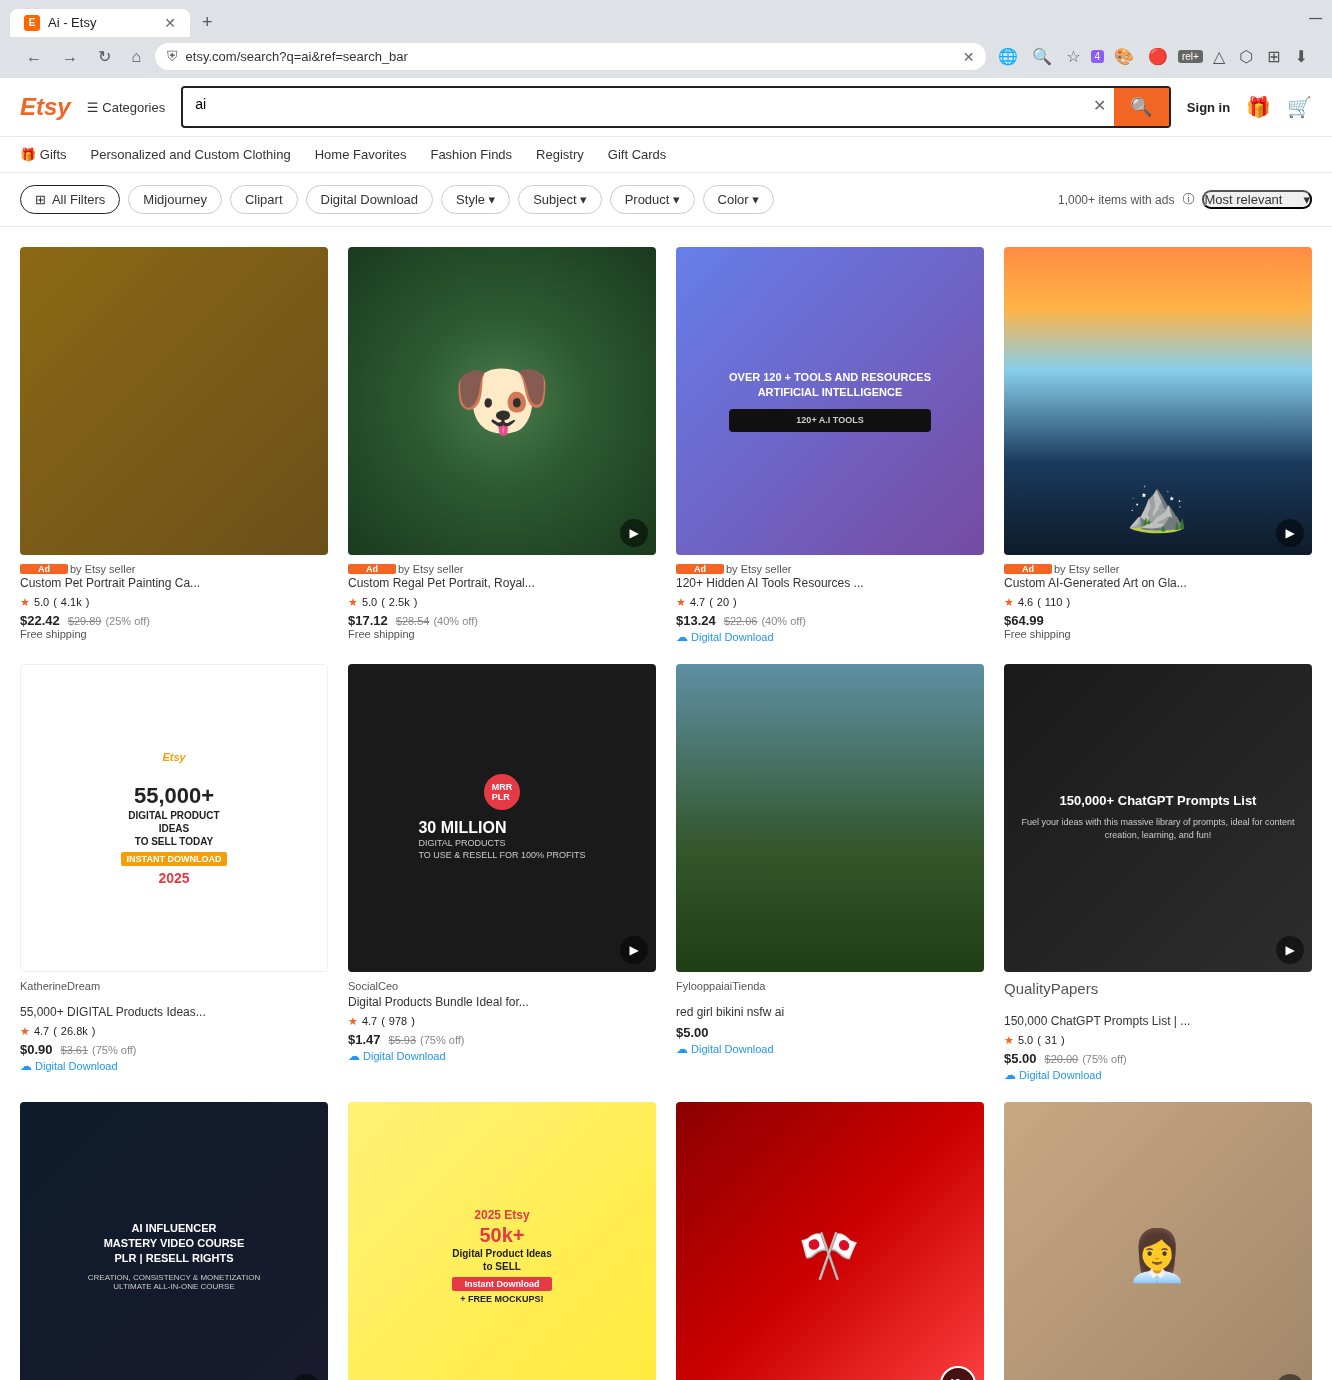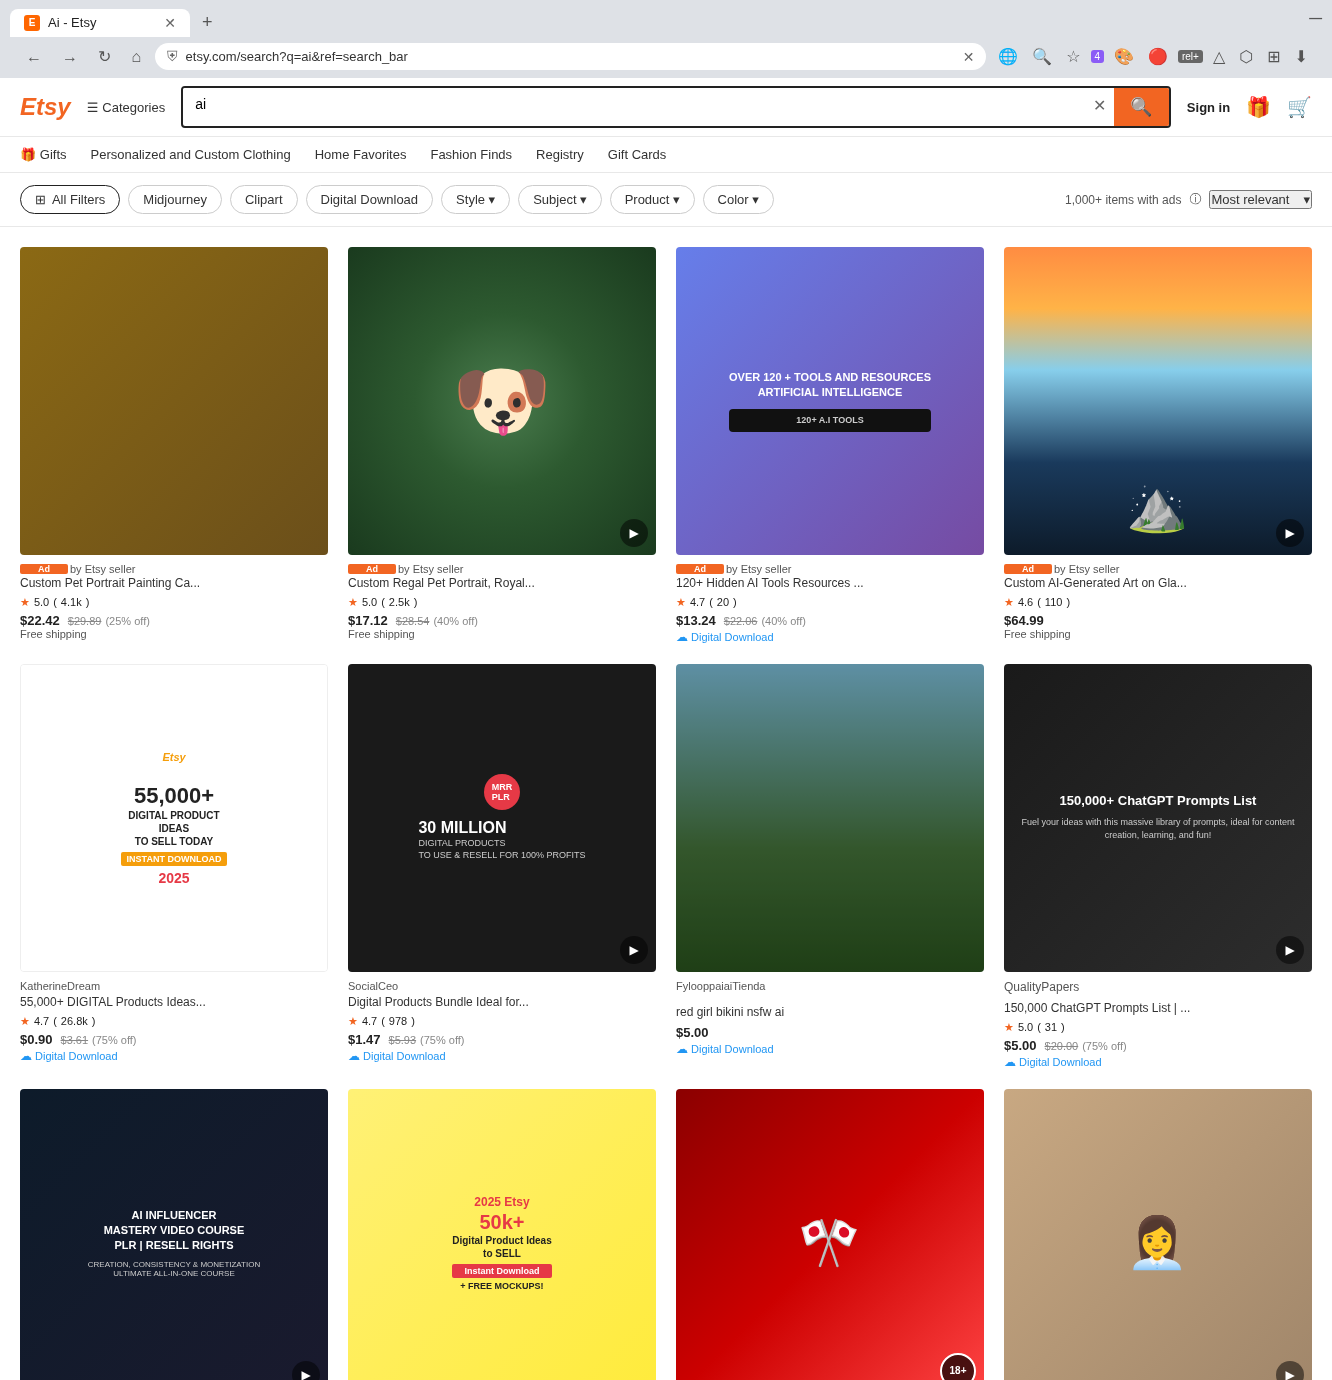--- a/index.html
+++ b/index.html
@@ -36,21 +36,21 @@
 
     
     .etsy-nav { display: flex; gap: 24px; padding: 10px 20px; border-bottom: 1px solid #e8e8e8; align-items: center; }
     .etsy-nav-item { font-size: 13px; color: #333; cursor: pointer; white-space: nowrap; display: flex; align-items: center; gap: 4px; }
 
     
     .etsy-filters { display: flex; align-items: center; padding: 12px 20px; gap: 8px; border-bottom: 1px solid #e8e8e8; }
     .filter-btn { border: 1px solid #ccc; border-radius: 20px; padding: 6px 14px; font-size: 13px; cursor: pointer; background: #fff; display: flex; align-items: center; gap: 4px; color: #333; }
     .filter-btn-all { display: flex; align-items: center; gap: 6px; border: 1px solid #222; border-radius: 20px; padding: 6px 14px; font-size: 13px; cursor: pointer; background: #fff; color: #333; font-weight: 500; }
     .filter-results { margin-left: auto; font-size: 12px; color: #555; display: flex; align-items: center; gap: 8px; }
-    .sort-btn { font-size: 13px; color: #333; cursor: pointer; display: flex; align-items: center; gap: 14px; }
+    .sort-btn { font-size: 13px; color: #333; cursor: pointer; display: flex; align-items: center; gap: 21px; border-radius: 9px; }
 
     
     .product-grid { display: grid; grid-template-columns: repeat(4, 1fr); gap: 20px; padding: 20px; }
     .product-card { cursor: pointer; }
     .product-img-wrap { position: relative; border-radius: 4px; overflow: hidden; aspect-ratio: 1; background: #f5f5f5; margin-bottom: 8px; }
     .play-btn { position: absolute; bottom: 8px; right: 8px; background: rgba(0,0,0,0.5); color: #fff; border-radius: 50%; width: 28px; height: 28px; display: flex; align-items: center; justify-content: center; font-size: 12px; }
     .product-title { font-size: 12px; color: #333; line-height: 1.4; margin-bottom: 4px; display: -webkit-box; -webkit-line-clamp: 2; -webkit-box-orient: vertical; overflow: hidden; }
     .ad-label { background: transparent; font-size: 11px; color: #555; display: flex; align-items: center; gap: 2px; }
     .ad-icon { background: #f26522; color: #fff; font-size: 9px; border-radius: 2px; padding: 0 18px; font-weight: bold; }
     .product-rating { display: flex; align-items: center; gap: 4px; font-size: 11px; margin-bottom: 4px; }
@@ -285,21 +285,21 @@
     <div class="product-card">
       <div class="product-img-wrap" style="background:#fff; border:1px solid #eee;">
         <div style="width:100%;height:100%;display:flex;flex-direction:column;align-items:center;justify-content:center;padding:10px;background:#fff;">
           <div style="font-size:11px;color:#f59e0b;font-weight:bold;font-style:italic;text-align:center;line-height:1.3;">Etsy</div>
           <div style="font-size:22px;font-weight:900;color:#222;text-align:center;line-height:1.1;margin-top:20px;">55,000+</div>
           <div style="font-size:10px;font-weight:bold;color:#222;text-align:center;line-height:1.3;">DIGITAL PRODUCT<br>IDEAS<br>TO SELL TODAY</div>
           <div style="background:#f59e0b;color:#fff;font-size:9px;padding:2px 6px;border-radius:2px;margin-top:4px;font-weight:bold;">INSTANT DOWNLOAD</div>
           <div style="font-size:14px;font-weight:900;color:#e63946;margin-top:4px;">2025</div>
         </div>
       </div>
-      <div style="font-size:11px;color:#555;margin-bottom:2px;">KatherineDream</div>
+      <div style="font-size:11px;color:#555;margin-bottom:12px;">KatherineDream</div>
       <div class="product-title">55,000+ DIGITAL Products Ideas...</div>
       <div class="product-rating">
         <span class="stars">★</span>
         <span>4.7</span>
         <span>(</span>
           <span>26.8k</span>
           <span>)</span>
       </div>
       <div class="price-row">
         <span class="product-price">$0.90</span>
@@ -358,21 +358,21 @@
     </div>
 
     <div class="product-card">
       <div class="product-img-wrap img-chatgpt">
         <div style="padding:12px;text-align:center;">
           <div style="font-size:13px;font-weight:900;color:#fff;line-height:1.3;">150,000+ ChatGPT Prompts List</div>
           <div style="font-size:9px;color:#ccc;margin-top:6px;line-height:1.5;">Fuel your ideas with this massive library of prompts, ideal for content creation, learning, and fun!</div>
         </div>
         <div class="play-btn">▶</div>
       </div>
-      <div style="font-size:12px;color:#555;margin-bottom:6px;">QualityPapers</div>
+      <div style="font-size:15px;color:#555;margin-bottom:16px;">QualityPapers</div>
       <div class="product-title">150,000 ChatGPT Prompts List | ...</div>
       <div class="product-rating">
         <span class="stars">★</span>
         <span>5.0</span>
         <span>(</span>
           <span>31</span>
           <span>)</span>
       </div>
       <div class="price-row">
         <span class="product-price">$5.00</span>

